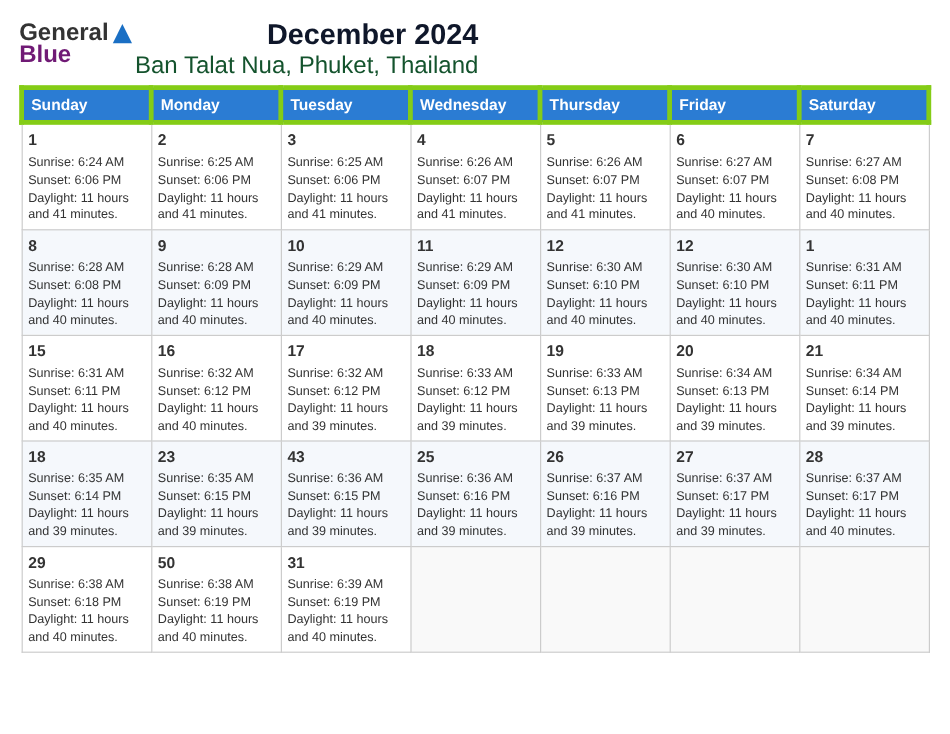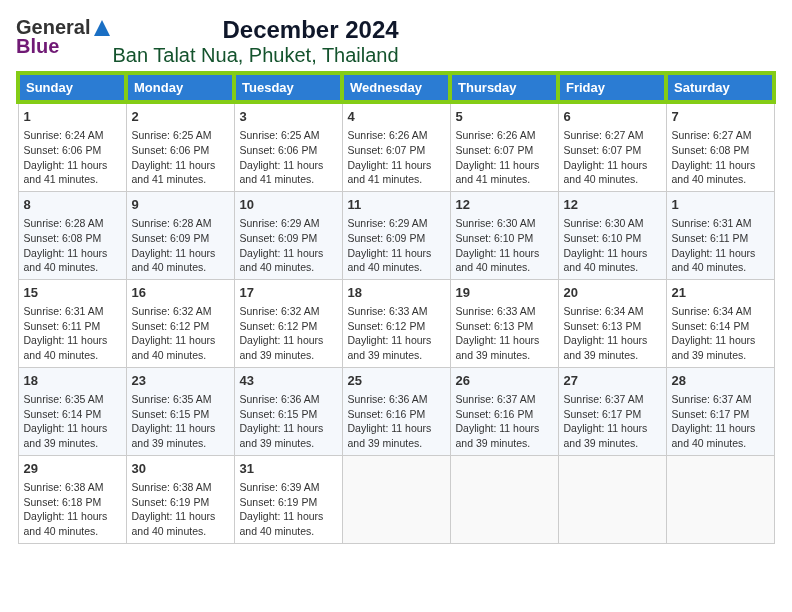--- a/index.html
+++ b/index.html
@@ -132,21 +132,21 @@
         <td><span class="day-num">18</span><span>Sunrise: 6:35 AM</span><br><span>Sunset: 6:14 PM</span><br><span>Daylight: 11 hours and 39 minutes.</span></td>
         <td><span class="day-num">23</span><span>Sunrise: 6:35 AM</span><br><span>Sunset: 6:15 PM</span><br><span>Daylight: 11 hours and 39 minutes.</span></td>
         <td><span class="day-num">43</span><span>Sunrise: 6:36 AM</span><br><span>Sunset: 6:15 PM</span><br><span>Daylight: 11 hours and 39 minutes.</span></td>
         <td><span class="day-num">25</span><span>Sunrise: 6:36 AM</span><br><span>Sunset: 6:16 PM</span><br><span>Daylight: 11 hours and 39 minutes.</span></td>
         <td><span class="day-num">26</span><span>Sunrise: 6:37 AM</span><br><span>Sunset: 6:16 PM</span><br><span>Daylight: 11 hours and 39 minutes.</span></td>
         <td><span class="day-num">27</span><span>Sunrise: 6:37 AM</span><br><span>Sunset: 6:17 PM</span><br><span>Daylight: 11 hours and 39 minutes.</span></td>
         <td><span class="day-num">28</span><span>Sunrise: 6:37 AM</span><br><span>Sunset: 6:17 PM</span><br><span>Daylight: 11 hours and 40 minutes.</span></td>
       </tr>
       <tr>
         <td><span class="day-num">29</span><span>Sunrise: 6:38 AM</span><br><span>Sunset: 6:18 PM</span><br><span>Daylight: 11 hours and 40 minutes.</span></td>
-        <td><span class="day-num">30</span><span>Sunrise: 6:38 AM</span><br><span>Sunset: 6:19 PM</span><br><span>Daylight: 11 hours and 40 minutes.</span></td>
+        <td><span class="day-num">50</span><span>Sunrise: 6:38 AM</span><br><span>Sunset: 6:19 PM</span><br><span>Daylight: 11 hours and 40 minutes.</span></td>
         <td><span class="day-num">31</span><span>Sunrise: 6:39 AM</span><br><span>Sunset: 6:19 PM</span><br><span>Daylight: 11 hours and 40 minutes.</span></td>
         <td class="empty-cell"></td>
         <td class="empty-cell"></td>
         <td class="empty-cell"></td>
         <td class="empty-cell"></td>
       </tr>
     </tbody>
 </table>
 
 </body></html>

